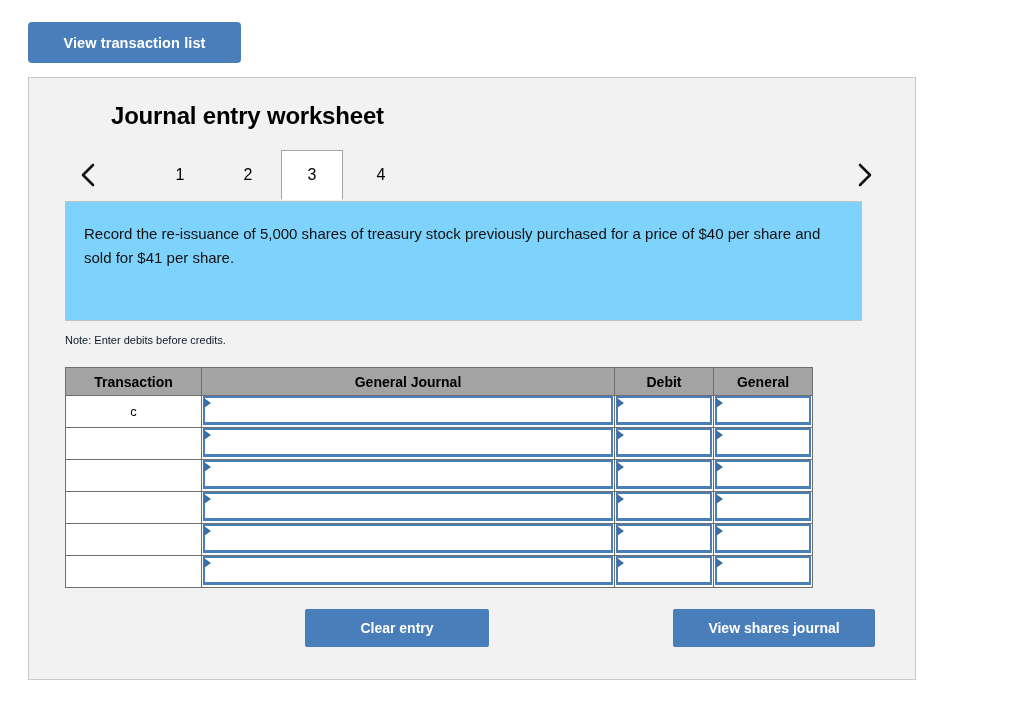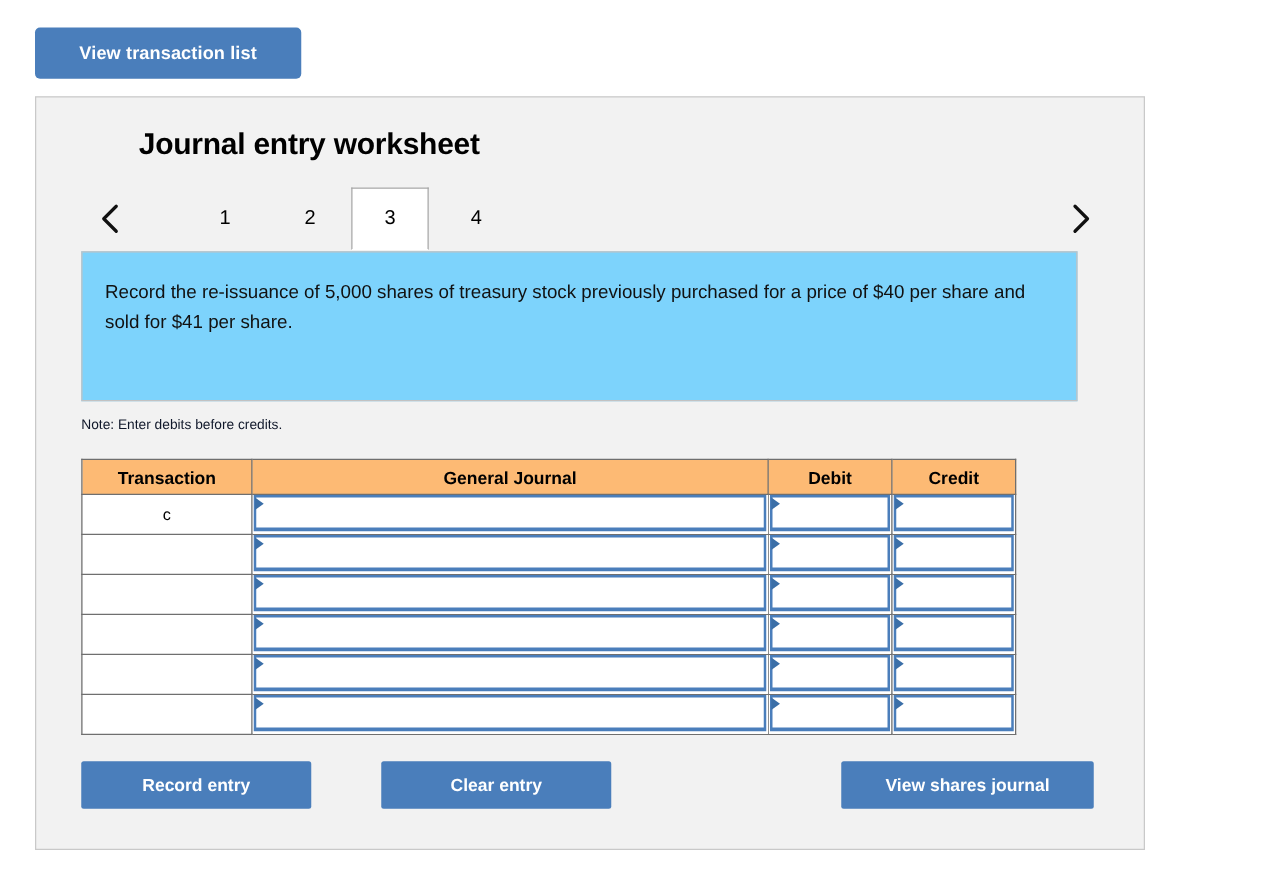--- a/index.html
+++ b/index.html
@@ -102,21 +102,21 @@
 
   
   #journal-table {
     position: absolute;
     left: 36px; top: 289px;
     width: 747px;
     border-collapse: collapse;
     table-layout: fixed;
   }
   #journal-table th {
-    background: #fdba74;
+    background: #a3a3a3;
     border: 1px solid #6f6f6f;
     height: 28px;
     font-size: 14px; font-weight: bold; color: #000;
     padding: 0;
   }
   #journal-table td {
     border: 1px solid #6f6f6f;
     background: #ffffff;
     height: 32px;
     padding: 0;
@@ -219,21 +219,21 @@
       <col class="col-txn">
         <col class="col-gj">
         <col class="col-debit">
         <col class="col-credit">
     </colgroup>
     <thead>
       <tr>
         <th>Transaction</th>
         <th>General Journal</th>
         <th>Debit</th>
-        <th>Credit</th>
+        <th>General</th>
       </tr>
     </thead>
     <tbody>
 
       <tr>
         <td class="txn-cell">c</td>
         <td class="input-cell">
           <span class="cell-marker"></span>
           <input class="cell-input" type="text" value="" style="">
         </td>
@@ -322,17 +322,16 @@
           <input class="cell-input" type="text" value="" style="">
         </td>
         <td class="input-cell">
           <span class="cell-marker"></span>
           <input class="cell-input" type="text" value="" style="">
         </td>
       </tr>
     </tbody>
   </table>
 
-  <button class="action-btn" id="record-entry-button">Record entry</button>
   <button class="action-btn" id="clear-entry-button">Clear entry</button>
   <button class="action-btn" id="view-general-journal-btn">View shares journal</button>
 
 </div>
 
 </body></html>

